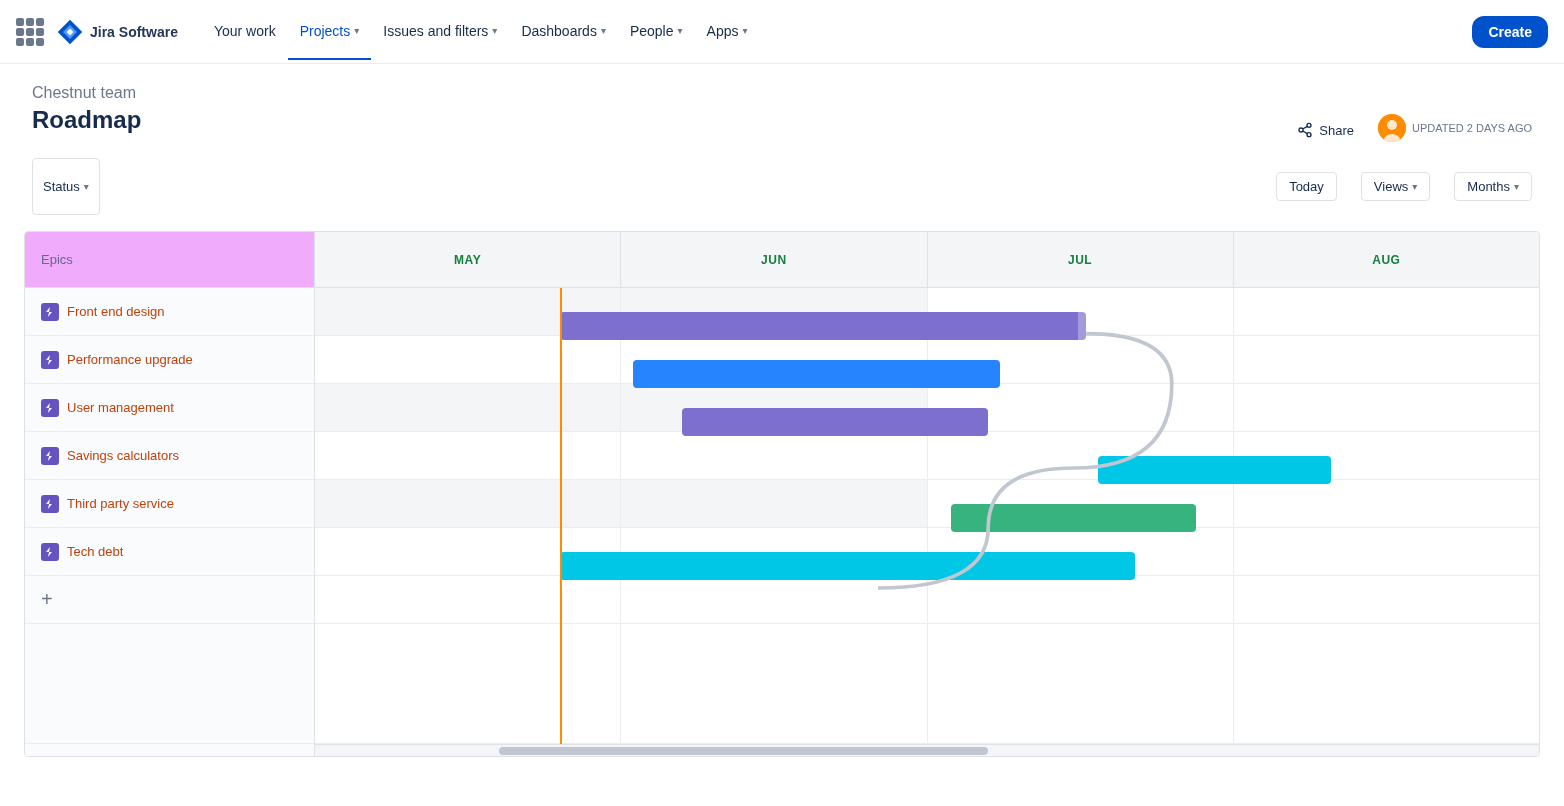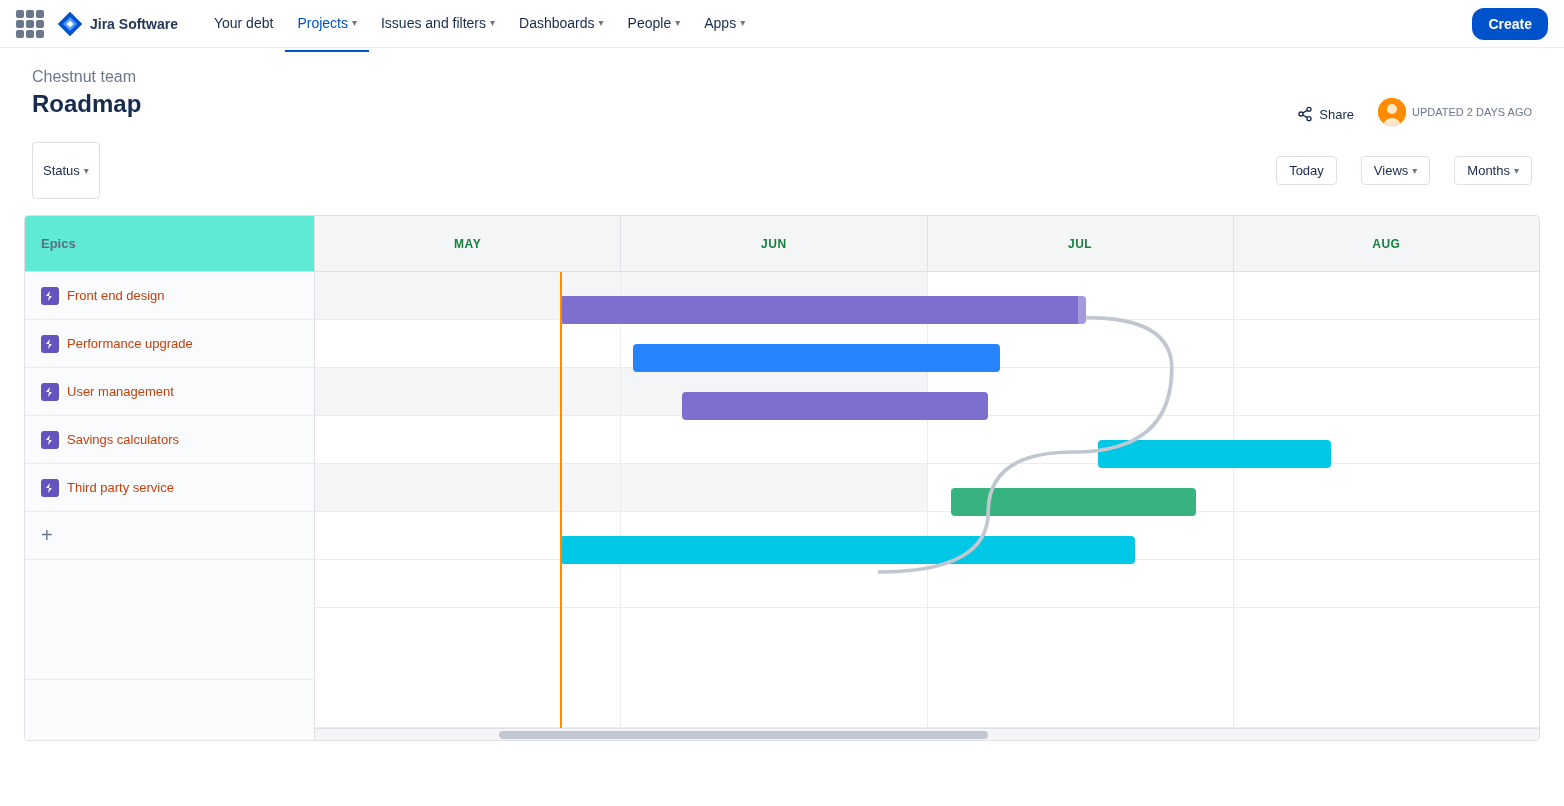--- a/index.html
+++ b/index.html
@@ -3,21 +3,21 @@
   <meta charset="utf-8">
   <style>
     * { box-sizing: border-box; margin: 0; padding: 0; }
     body { font-family: -apple-system, BlinkMacSystemFont, 'Segoe UI', sans-serif; background: #fff; color: #172b4d; overflow-x: hidden; }
 
     
     .navbar {
       display: flex;
       align-items: center;
       padding: 0 16px;
-      height: 48px;
+      height: 64px;
       border-bottom: 1px solid #ebecf0;
       background: #fff;
       position: sticky;
       top: 0;
       z-index: 100;
     }
     .navbar-grid-icon {
       display: grid;
       grid-template-columns: repeat(3, 8px);
       grid-template-rows: repeat(3, 8px);
@@ -209,24 +209,24 @@
       width: 290px;
       min-width: 290px;
       border-right: 1px solid #dfe1e6;
       background: #fafbfc;
     }
     .epics-header {
       height: 56px;
       display: flex;
       align-items: center;
       padding: 0 16px;
-      background: #5eead4;
+      background: #f0abfc;
       border-bottom: 1px solid #dfe1e6;
       font-size: 13px;
-      font-weight: 700;
+      font-weight: 400;
       color: #5e6c84;
     }
     .epic-row {
       display: flex;
       align-items: center;
       padding: 0 16px;
       height: 48px;
       border-bottom: 1px solid #ebecf0;
       font-size: 13px;
       cursor: pointer;
@@ -371,21 +371,21 @@
   <a class="logo">
     <svg class="logo-diamond" viewBox="0 0 32 32" fill="none">
       <path d="M16 2L2 16L16 30L30 16L16 2Z" fill="#0052cc"></path>
       <path d="M16 8L8 16L16 24L24 16L16 8Z" fill="#4c9aff"></path>
       <path d="M16 12L12 16L16 20L20 16L16 12Z" fill="#fff"></path>
     </svg>
     <span class="logo-text">Jira Software</span>
   </a>
   <div class="nav-links">
     <a class="nav-item">
-      <span>Your debt</span>
+      <span>Your work</span>
     </a>
     <a class="nav-item active">
       <span>Projects</span>
       <span class="chevron">▾</span>
     </a>
     <a class="nav-item">
       <span>Issues and filters</span>
       <span class="chevron">▾</span>
     </a>
     <a class="nav-item">
@@ -494,20 +494,28 @@
       <span class="epic-label">Savings calculators</span>
     </div>
     <div class="epic-row">
       <div class="epic-icon">
         <svg viewBox="0 0 12 12" fill="white">
             <polygon points="6,1 2,6 5,6 4,11 8,6 5,6"></polygon>
           </svg>
       </div>
       <span class="epic-label">Third party service</span>
     </div>
+    <div class="epic-row">
+      <div class="epic-icon">
+        <svg viewBox="0 0 12 12" fill="white">
+            <polygon points="6,1 2,6 5,6 4,11 8,6 5,6"></polygon>
+          </svg>
+      </div>
+      <span class="epic-label">Tech debt</span>
+    </div>
     <div class="add-epic-row">
       <span>+</span>
     </div>
     <div class="epics-empty"></div>
   </div>
 
   <div class="timeline-panel">
 
     <div class="timeline-months">
       <div class="month-col">MAY</div>

